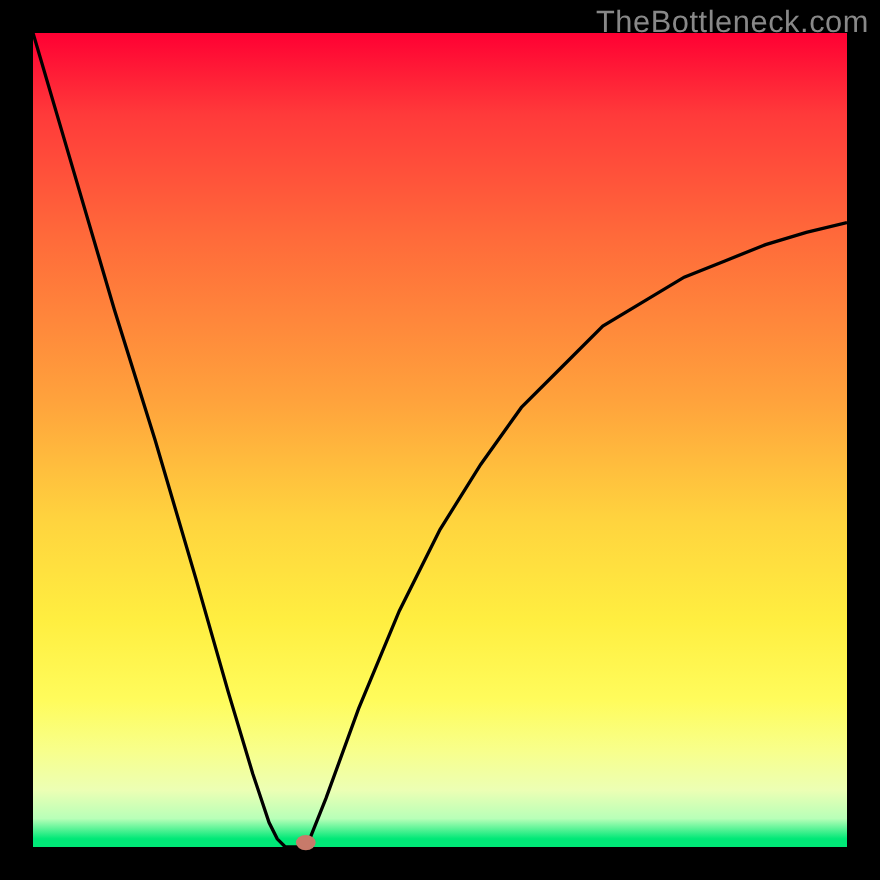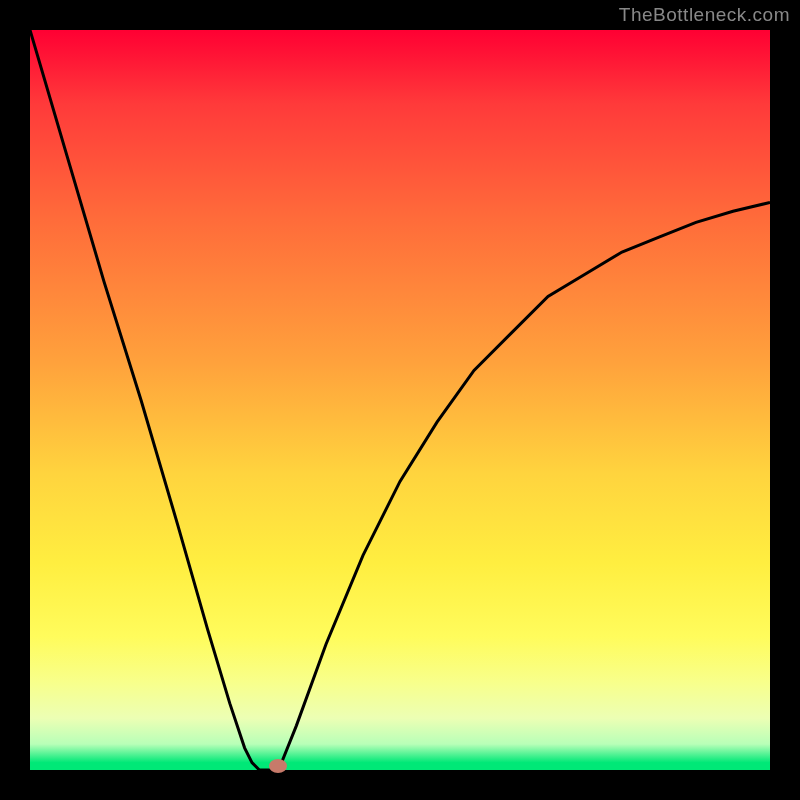--- a/index.html
+++ b/index.html
@@ -31,21 +31,21 @@
       #b8ffb8 96.5%,
       #00e877 99%,
       #00e877 100%
     );
   }
   .attribution {
     position: absolute;
     top: 4px;
     right: 10px;
     color: #888;
-    font-size: 19px;
+    font-size: 28px;
     letter-spacing: 0.5px;
   }
   .curve-svg {
     position: absolute;
     left: 0;
     top: 0;
     width: 740px;
     height: 740px;
   }
   .dot {

